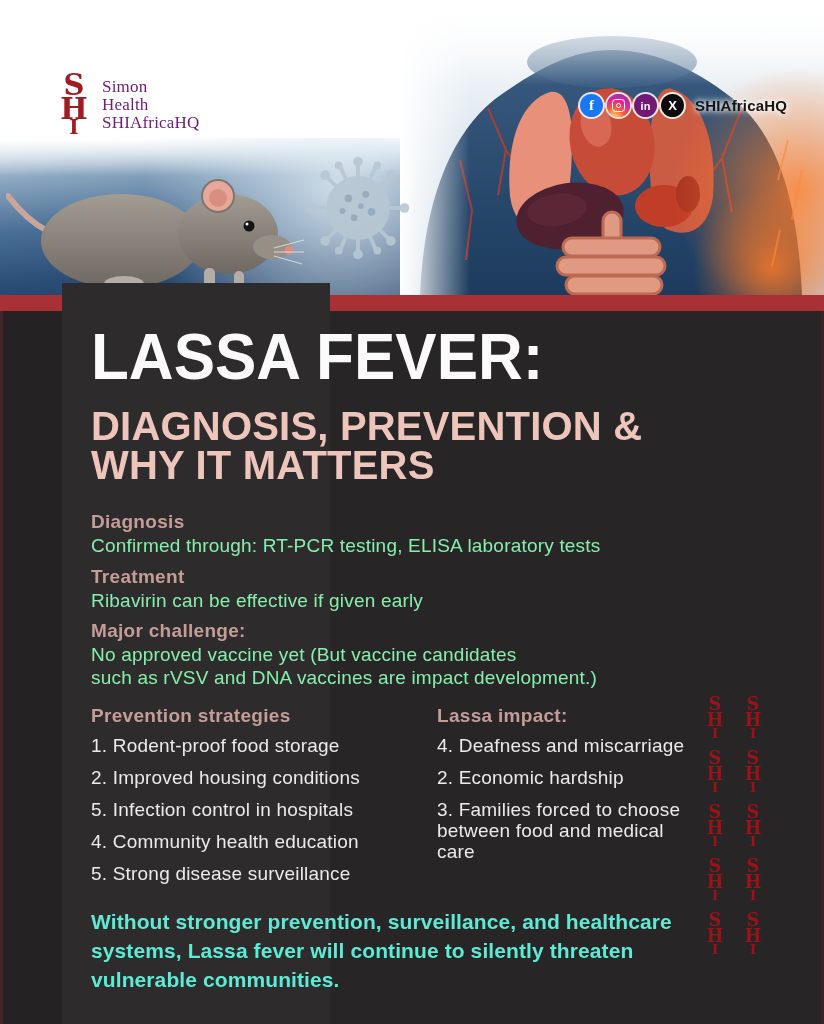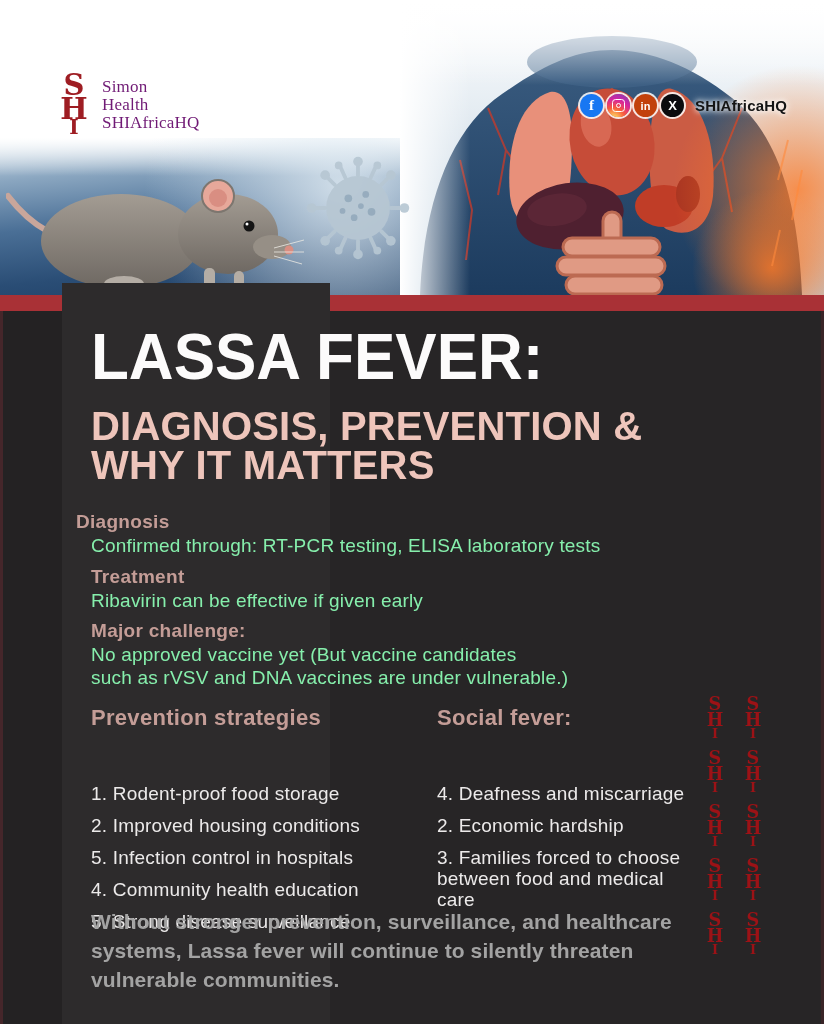--- a/index.html
+++ b/index.html
@@ -26,48 +26,48 @@
     font-size:17px;line-height:18px;color:#701a75;letter-spacing:.2px;}
   .social{position:absolute;left:580px;top:94px;display:flex;align-items:center;z-index:3;}
   .sicon{width:23px;height:23px;border-radius:50%;margin-right:4px;display:flex;
     align-items:center;justify-content:center;color:#fff;font-weight:bold;
     box-shadow:0 0 0 2px rgba(255,255,255,.85);}
   .fb{background:#1877f2;font-size:15px;font-family:"Liberation Serif",serif;}
   .ig{background:radial-gradient(circle at 28% 110%, #fdd461 8%, #f75c3c 38%, #d6249f 66%, #8a3ab9 92%);position:relative;}
   .ig .cam{width:11px;height:11px;border:1.6px solid #fff;border-radius:3.5px;position:relative;}
   .ig .cam::after{content:"";position:absolute;left:2.6px;top:2.6px;width:3.4px;height:3.4px;
     border:1.4px solid #fff;border-radius:50%;}
-  .li{background:#c2410c;font-size:11px;}
+  .li{background:#701a75;font-size:11px;}
   .xx{background:#0b0b0e;font-size:13px;}
   .handle{margin-left:7px;font-size:15px;font-weight:800;color:#141414;letter-spacing:.2px;
     text-shadow:0 0 5px #fff,0 0 8px #fff;}
   
   .stripe{position:absolute;left:0;top:295px;width:824px;height:16px;background:#a93136;z-index:1;}
   .left-strip{position:absolute;left:0;top:311px;width:62px;bottom:0;background:#242223;z-index:1;}
   .edge-l{position:absolute;left:0;top:311px;width:3px;bottom:0;background:#45262a;z-index:3;}
   .edge-r{position:absolute;right:0;top:311px;width:3px;bottom:0;background:#3a2427;z-index:3;}
   .panel{position:absolute;left:62px;top:283px;width:268px;height:741px;background:#2d2b2c;z-index:2;}
   
   .content *{position:absolute;z-index:5;}
   .title{left:91px;top:322px;font-size:62px;font-weight:900;color:#fcfbfb;
     letter-spacing:0px;line-height:66px;transform:scaleY(1.06);transform-origin:left top;}
   .subtitle{left:91px;top:406px;font-size:40px;font-weight:800;color:#eec5bb;
     line-height:39px;white-space:pre-line;letter-spacing:.2px;transform:scaleY(1.02);transform-origin:left top;}
   .sec-head{font-size:19px;font-weight:600;color:#c49d97;letter-spacing:.3px;}
   .sec-body{font-size:19px;font-weight:400;color:#86efac;letter-spacing:.2px;white-space:pre-line;line-height:23px;}
-  .h-diag{left:76px;top:511px;text-align:right;}  .b-diag{left:91px;top:534px;}
+  .h-diag{left:91px;top:511px;text-align:right;}  .b-diag{left:91px;top:534px;}
   .h-treat{left:91px;top:566px;} .b-treat{left:91px;top:589px;}
   .h-chal{left:91px;top:620px;}  .b-chal{left:91px;top:643px;}
-  .col-head{font-size:22px;font-weight:600;color:#c49d97;letter-spacing:.3px;}
+  .col-head{font-size:19px;font-weight:600;color:#c49d97;letter-spacing:.3px;}
   .ch-prev{left:91px;top:705px;} .ch-soc{left:437px;top:705px;}
-  .list-item{font-size:19px;color:#eceaea;letter-spacing:.2px;line-height:21px;white-space:pre-line;margin-top:48px;}
+  .list-item{font-size:19px;color:#eceaea;letter-spacing:.2px;line-height:21px;white-space:pre-line;}
   .p1{left:91px;top:735px;} .p2{left:91px;top:767px;} .p3{left:91px;top:799px;}
   .p4{left:91px;top:831px;} .p5{left:91px;top:863px;}
   .s1{left:437px;top:735px;} .s2{left:437px;top:767px;} .s3{left:437px;top:799px;}
-  .footer-note{left:91px;top:907px;font-size:21px;font-weight:700;color:#a3a3a3;
+  .footer-note{left:91px;top:907px;font-size:21px;font-weight:700;color:#5eead4;
     line-height:29px;white-space:pre-line;letter-spacing:.1px;}
   
   .wm-grid{position:absolute;left:699px;top:695px;width:72px;display:flex;flex-wrap:wrap;
     column-gap:6px;row-gap:8px;z-index:4;}
   .wm{width:32px;height:46px;}
   .wm text{font-family:"DejaVu Serif", serif;fill:#9c1216;font-weight:bold;text-anchor:middle;}
   .mono text{font-family:"DejaVu Serif", serif;fill:#9e1d23;font-weight:bold;text-anchor:middle;}
 </style>
 </head>
 <body>
@@ -242,30 +242,30 @@
 WHY IT MATTERS</div>
 
     <div class="sec-head h-diag">Diagnosis</div>
     <div class="sec-body b-diag">Confirmed through: RT-PCR testing, ELISA laboratory tests</div>
 
     <div class="sec-head h-treat">Treatment</div>
     <div class="sec-body b-treat">Ribavirin can be effective if given early</div>
 
     <div class="sec-head h-chal">Major challenge:</div>
     <div class="sec-body b-chal">No approved vaccine yet (But vaccine candidates
-such as rVSV and DNA vaccines are under vulnerable.)</div>
+such as rVSV and DNA vaccines are impact development.)</div>
 
     <div class="col-head ch-prev">Prevention strategies</div>
     <div class="list-item p1">1. Rodent-proof food storage</div>
     <div class="list-item p2">2. Improved housing conditions</div>
     <div class="list-item p3">5. Infection control in hospitals</div>
     <div class="list-item p4">4. Community health education</div>
     <div class="list-item p5">5. Strong disease surveillance</div>
 
-    <div class="col-head ch-soc">Social fever:</div>
+    <div class="col-head ch-soc">Lassa impact:</div>
     <div class="list-item s1">4. Deafness and miscarriage</div>
     <div class="list-item s2">2. Economic hardship</div>
     <div class="list-item s3">3. Families forced to choose
 between food and medical
 care</div>
 
     <div class="footer-note">Without stronger prevention, surveillance, and healthcare
 systems, Lassa fever will continue to silently threaten
 vulnerable communities.</div>
   </div>

